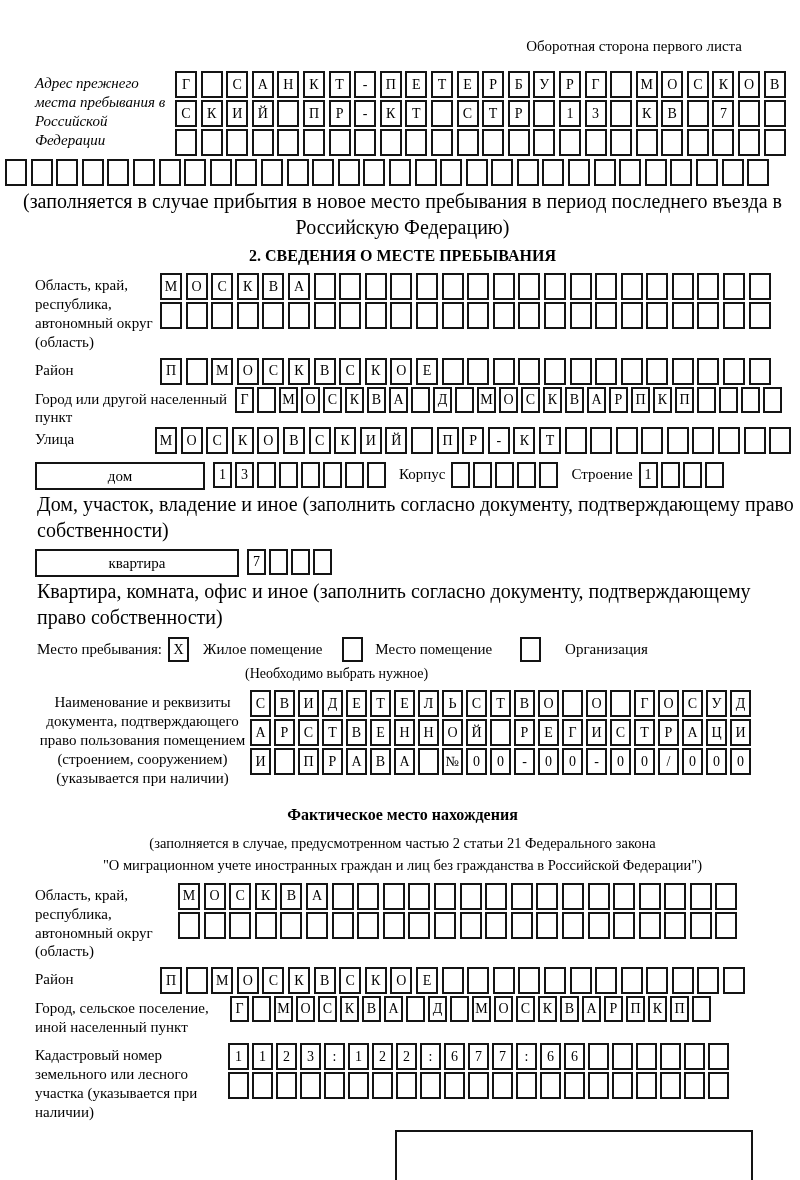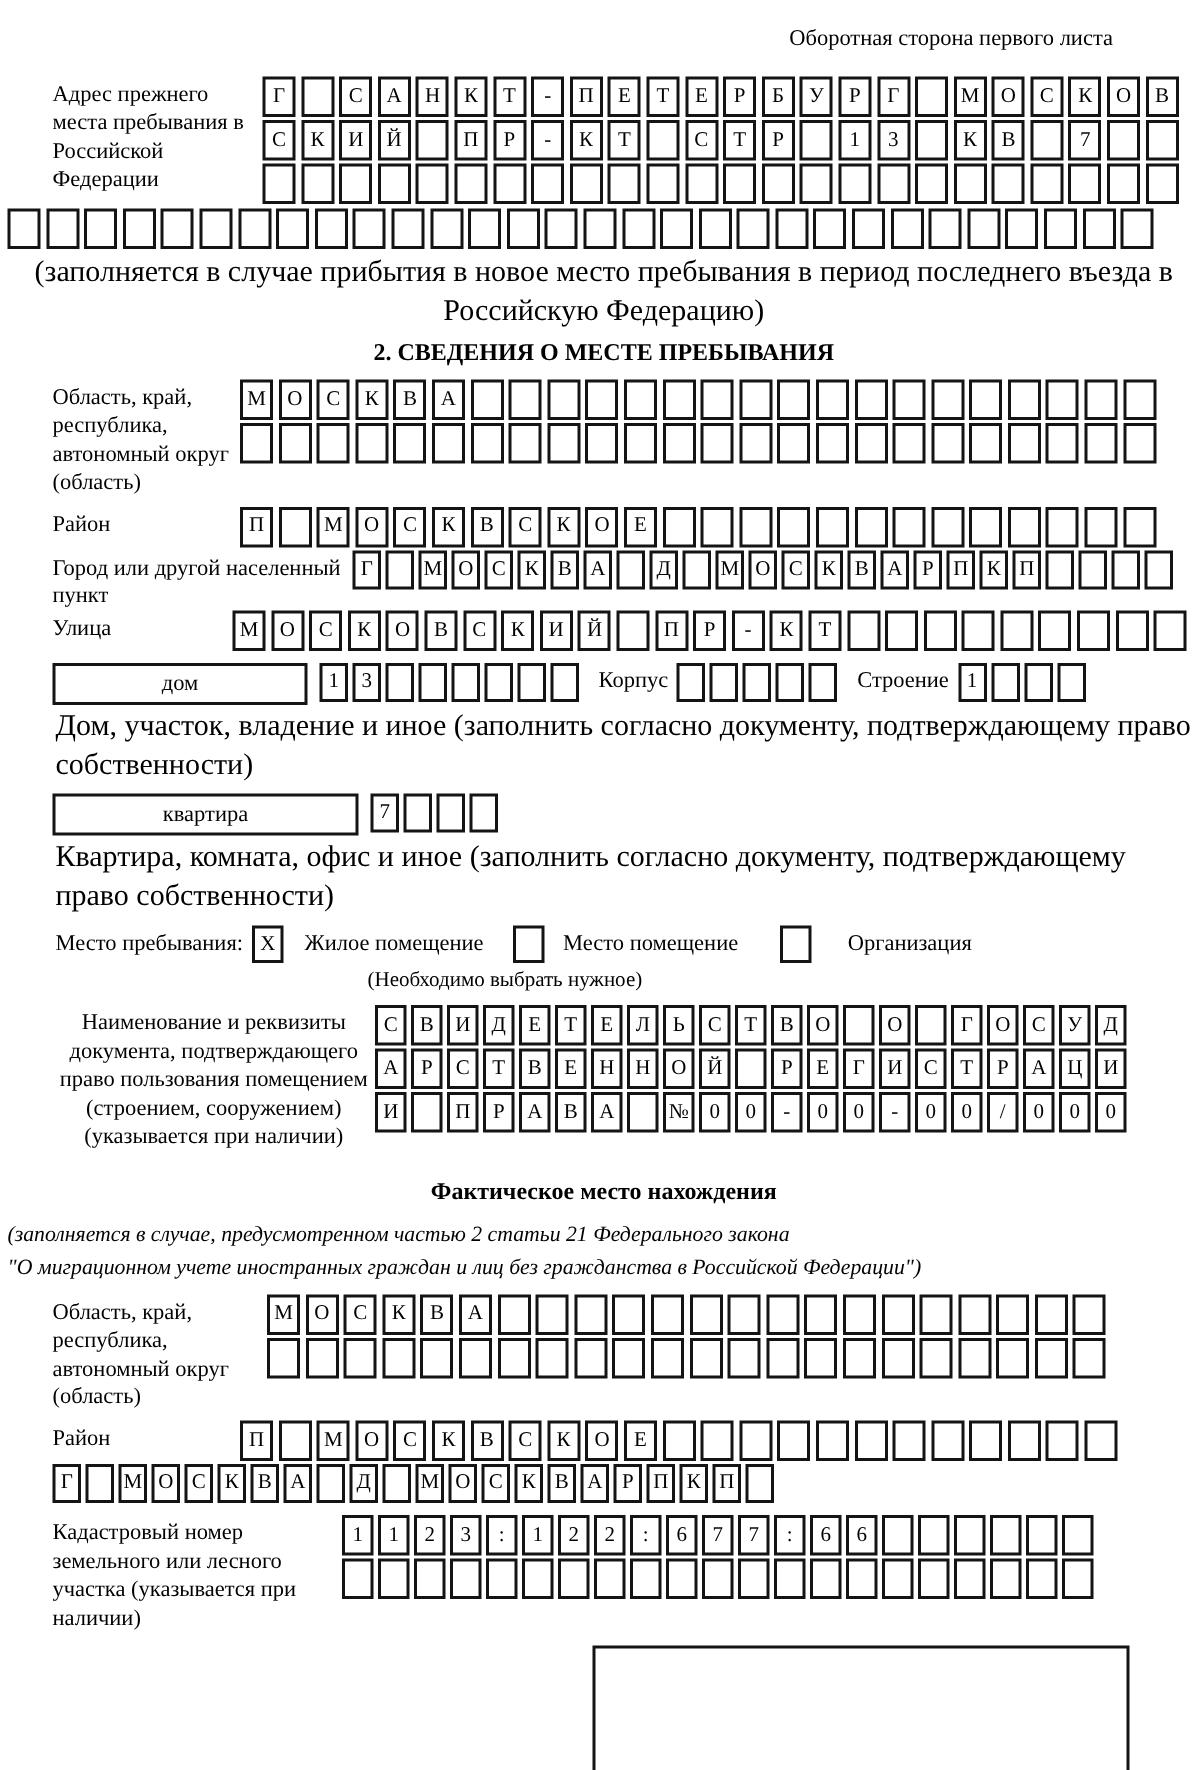--- a/index.html
+++ b/index.html
@@ -3,27 +3,27 @@
 <meta charset="utf-8">
 <style>
   html,body { margin:0; padding:0; background:#ffffff; }
   body {
     width:800px; height:1180px;
     font-family:"Liberation Serif", serif;
     color:#000; position:relative; overflow:hidden;
   }
   .sheet { padding:4px 0 0 5px; }
 
-  .header-note { margin-top:14px; padding-right:58px; text-align:right; font-size:15px; }
+  .header-note { margin-top:34px; padding-right:58px; text-align:right; font-size:15px; }
 
   .frow { display:flex; align-items:flex-start; }
   .rowlabel { font-size:15px; line-height:1.26; padding-top:3px; flex:none; }
   .rowscol { display:flex; flex-direction:column; }
 
-  .w140{width:140px;} .w125{width:125px;} .w200{width:200px;} .w120{width:120px;}
+  .w140{width:140px;font-style:italic;} .w125{width:125px;} .w200{width:200px;} .w120{width:120px;}
   .w215{width:215px;} .w143{width:143px;} .w195{width:195px;} .w193{width:193px;}
 
   .boxrow { display:flex; margin-bottom:2px; }
   .cell {
     box-sizing:border-box; flex:none;
     width:22px; height:27px; margin-right:3.6px;
     border:2px solid #141414;
     display:flex; align-items:center; justify-content:center;
     font-size:14px; font-family:"Liberation Serif", serif;
   }
@@ -47,21 +47,21 @@
   .kv-box { width:204px; }
   .inline-lbl { font-size:15px; padding:4px 6px 0 10px; flex:none; }
 
   .chk-row { display:flex; align-items:center; margin-left:32px; margin-top:7px; font-size:15px; }
   .chk {
     box-sizing:border-box; width:21px; height:25px; border:2px solid #141414;
     display:flex; align-items:center; justify-content:center; font-size:14px; flex:none;
   }
   .chk-note { margin-left:240px; margin-top:4px; font-size:14px; }
 
-  .subt { font-size:14.5px; line-height:1.55;font-style:italic; }
+  .subt { text-align:center; font-size:14.5px; line-height:1.55; }
 
   .stamp-box {
     box-sizing:border-box; margin-left:390px; margin-top:8px;
     width:358px; height:175px; border:2px solid #141414; background:#fff;
   }
 
   .mt6{margin-top:6px;} .mt8{margin-top:8px;text-align:center;} .mt16{margin-top:16px;}
 </style>
 </head>
 <body>
@@ -549,20 +549,21 @@
         <div class="cell"></div>
         <div class="cell"></div>
         <div class="cell"></div>
         <div class="cell"></div>
         <div class="cell"></div>
         <div class="cell"></div>
       </div>
   </div>
 
   <div class="frow indent">
+    <div class="rowlabel w195">Город, сельское поселение, иной населенный пункт</div>
     <div class="boxrow narrow">
         <div class="cell">Г</div>
         <div class="cell"></div>
         <div class="cell">М</div>
         <div class="cell">О</div>
         <div class="cell">С</div>
         <div class="cell">К</div>
         <div class="cell">В</div>
         <div class="cell">А</div>
         <div class="cell"></div>

